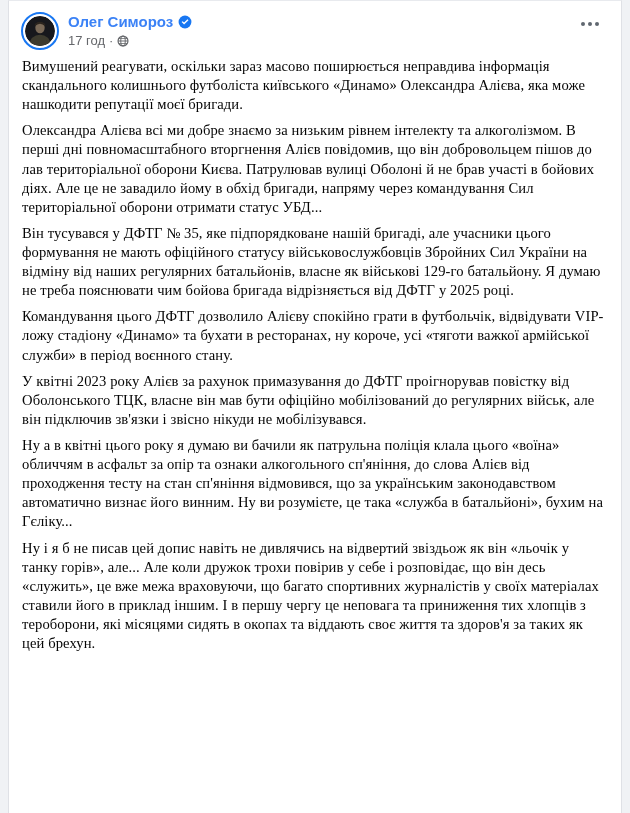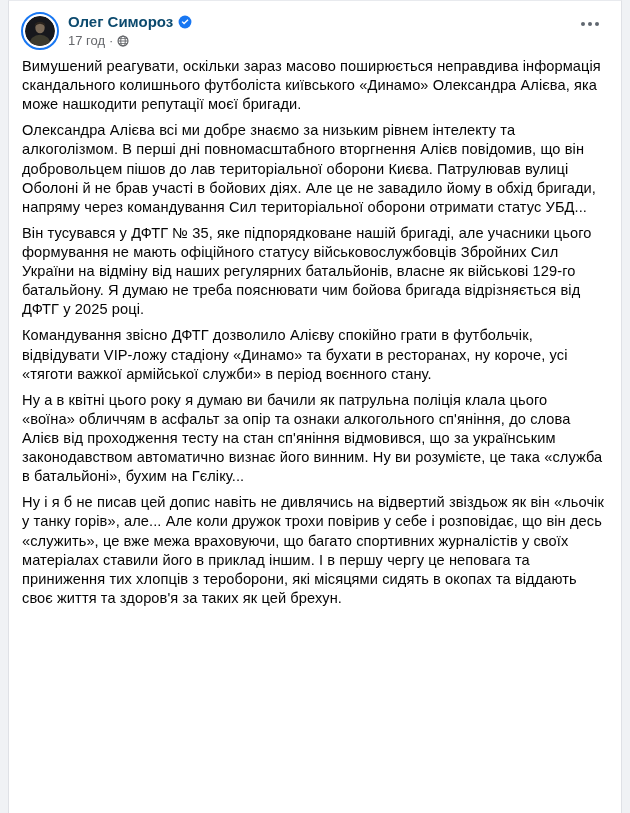--- a/index.html
+++ b/index.html
@@ -49,21 +49,21 @@
     margin-left: 9px;
     flex: 1 1 auto;
     min-width: 0;
   }
   .name-row {
     display: flex;
     align-items: center;
     gap: 5px;
     font-size: 15px;
     font-weight: 700;
-    color: #0c4a6e;
+    color: #3b82f6;
     line-height: 19px;
   }
   .name-row .author { cursor: pointer; }
   .badge {
     display: inline-flex;
     width: 14px;
     height: 14px;
   }
   .meta-row {
     display: flex;
@@ -91,21 +91,21 @@
     border-radius: 50%;
     background: #606770;
   }
   .post-text {
     padding: 5px 17px 0 13px;
     font-size: 14.6px;
     line-height: 1.31;
     color: #050505;
     letter-spacing: 0.1px;
   }
-  .post-text p { margin: 0 0 7px 0; }
+  .post-text p { margin: 0 0 7px 0; font-family: Liberation Serif, serif; }
 </style>
 </head>
 <body>
 
 <div class="card">
 
   <div class="header">
 
     <div class="avatar-ring">
       <svg class="avatar-img" viewBox="0 0 32 32">
@@ -142,18 +142,19 @@
       <span class="dot"></span>
       <span class="dot"></span>
     </div>
 
   </div>
 
   <div class="post-text">
       <p>Вимушений реагувати, оскільки зараз масово поширюється неправдива інформація скандального колишнього футболіста київського «Динамо» Олександра Алієва, яка може нашкодити репутації моєї бригади.</p>
       <p>Олександра Алієва всі ми добре знаємо за низьким рівнем інтелекту та алкоголізмом. В перші дні повномасштабного вторгнення Алієв повідомив, що він добровольцем пішов до лав територіальної оборони Києва. Патрулював вулиці Оболоні й не брав участі в бойових діях. Але це не завадило йому в обхід бригади, напряму через командування Сил територіальної оборони отримати статус УБД...</p>
       <p>Він тусувався у ДФТГ № 35, яке підпорядковане нашій бригаді, але учасники цього формування не мають офіційного статусу військовослужбовців Збройних Сил України на відміну від наших регулярних батальйонів, власне як військові 129-го батальйону. Я думаю не треба пояснювати чим бойова бригада відрізняється від ДФТГ у 2025 році.</p>
-      <p>Командування звісно ДФТГ дозволило Алієву спокійно грати в футбольчік, відвідувати VIP-ложу стадіону «Динамо» та бухати в ресторанах, ну короче, усі «тяготи важкої армійської служби» в період воєнного стану.</p>
+      <p>Командування цього ДФТГ дозволило Алієву спокійно грати в футбольчік, відвідувати VIP-ложу стадіону «Динамо» та бухати в ресторанах, ну короче, усі «тяготи важкої армійської служби» в період воєнного стану.</p>
+      <p>У квітні 2023 року Алієв за рахунок примазування до ДФТГ проігнорував повістку від Оболонського ТЦК, власне він мав бути офіційно мобілізований до регулярних військ, але він підключив зв'язки і звісно нікуди не мобілізувався.</p>
       <p>Ну а в квітні цього року я думаю ви бачили як патрульна поліція клала цього «воїна» обличчям в асфальт за опір та ознаки алкогольного сп'яніння, до слова Алієв від проходження тесту на стан сп'яніння відмовився, що за українським законодавством автоматично визнає його винним. Ну ви розумієте, це така «служба в батальйоні», бухим на Гєліку...</p>
       <p>Ну і я б не писав цей допис навіть не дивлячись на відвертий звіздьож як він «льочік у танку горів», але... Але коли дружок трохи повірив у себе і розповідає, що він десь «служить», це вже межа враховуючи, що багато спортивних журналістів у своїх матеріалах ставили його в приклад іншим. І в першу чергу це неповага та приниження тих хлопців з тероборони, які місяцями сидять в окопах та віддають своє життя та здоров'я за таких як цей брехун.</p>
     </div>
 
 </div>
 
 </body></html>

